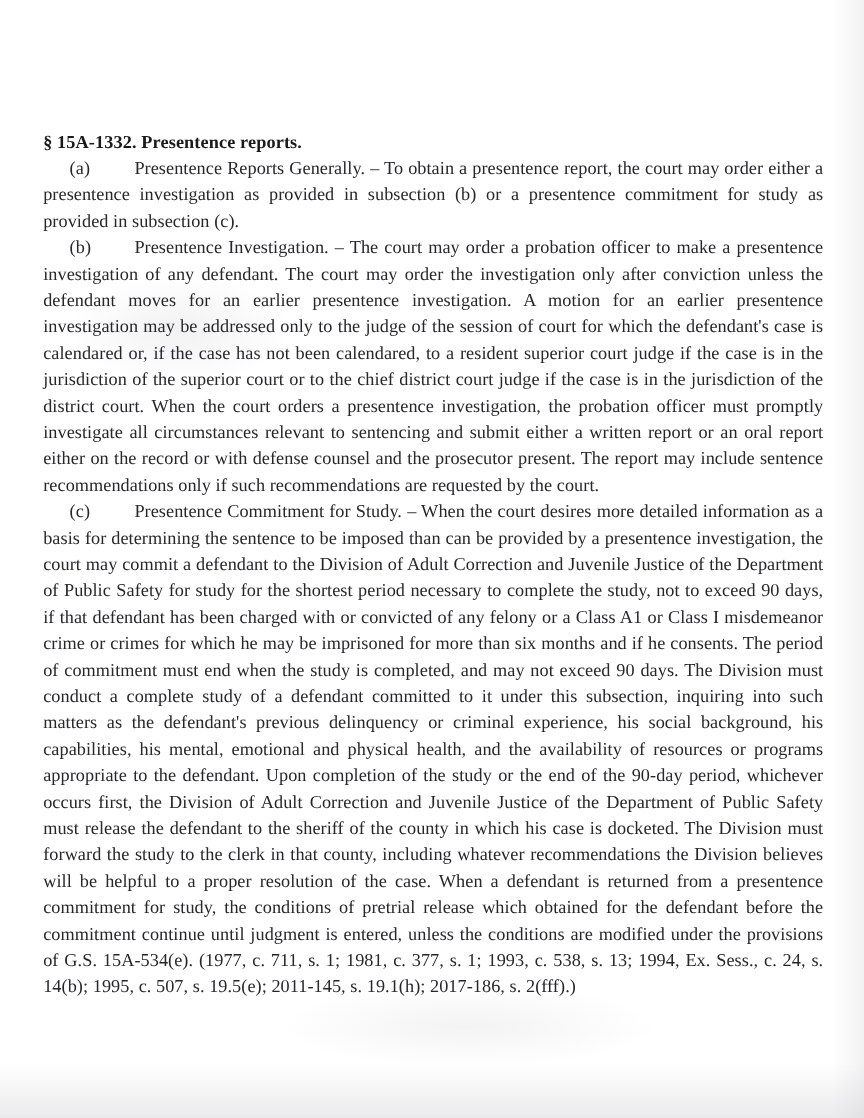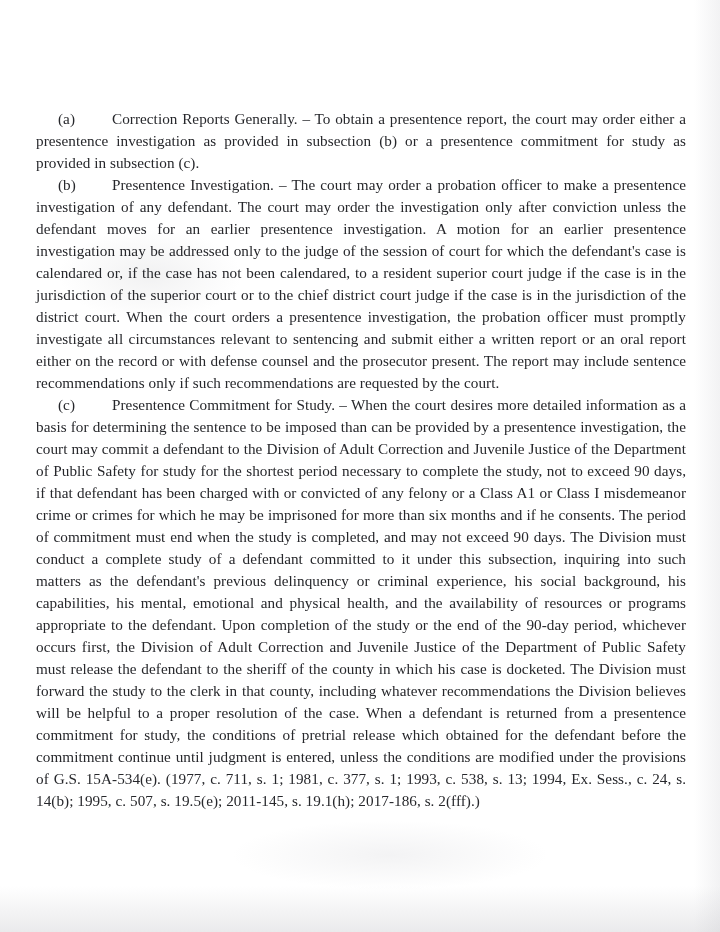--- a/index.html
+++ b/index.html
@@ -93,23 +93,24 @@
 
 <div class="page">
 
   <div class="scan-blotch-a"></div>
   <div class="scan-blotch-b"></div>
   <div class="scan-edge-right"></div>
   <div class="scan-edge-bottom"></div>
 
   <div class="text-column">
 
+    <div class="statute-heading">§ 15A-1332.  Presentence reports.</div>
 
     <p class="statute-para">
-      <span class="para-lead">(a)</span><span class="para-title">Correction Reports Generally.</span><span> – To obtain a presentence report, the court may order either a presentence investigation as provided in subsection (b) or a presentence commitment for study as provided in subsection (c).</span>
+      <span class="para-lead">(a)</span><span class="para-title">Presentence Reports Generally.</span><span> – To obtain a presentence report, the court may order either a presentence investigation as provided in subsection (b) or a presentence commitment for study as provided in subsection (c).</span>
     </p>
 
     <p class="statute-para">
       <span class="para-lead">(b)</span><span class="para-title">Presentence Investigation.</span><span> – The court may order a probation officer to make a presentence investigation of any defendant. The court may order the investigation only after conviction unless the defendant moves for an earlier presentence investigation. A motion for an earlier presentence investigation may be addressed only to the judge of the session of court for which the defendant's case is calendared or, if the case has not been calendared, to a resident superior court judge if the case is in the jurisdiction of the superior court or to the chief district court judge if the case is in the jurisdiction of the district court. When the court orders a presentence investigation, the probation officer must promptly investigate all circumstances relevant to sentencing and submit either a written report or an oral report either on the record or with defense counsel and the prosecutor present. The report may include sentence recommendations only if such recommendations are requested by the court.</span>
     </p>
 
     <p class="statute-para">
       <span class="para-lead">(c)</span><span class="para-title">Presentence Commitment for Study.</span><span> – When the court desires more detailed information as a basis for determining the sentence to be imposed than can be provided by a presentence investigation, the court may commit a defendant to the Division of Adult Correction and Juvenile Justice of the Department of Public Safety for study for the shortest period necessary to complete the study, not to exceed 90 days, if that defendant has been charged with or convicted of any felony or a Class A1 or Class I misdemeanor crime or crimes for which he may be imprisoned for more than six months and if he consents. The period of commitment must end when the study is completed, and may not exceed 90 days. The Division must conduct a complete study of a defendant committed to it under this subsection, inquiring into such matters as the defendant's previous delinquency or criminal experience, his social background, his capabilities, his mental, emotional and physical health, and the availability of resources or programs appropriate to the defendant. Upon completion of the study or the end of the 90-day period, whichever occurs first, the Division of Adult Correction and Juvenile Justice of the Department of Public Safety must release the defendant to the sheriff of the county in which his case is docketed. The Division must forward the study to the clerk in that county, including whatever recommendations the Division believes will be helpful to a proper resolution of the case. When a defendant is returned from a presentence commitment for study, the conditions of pretrial release which obtained for the defendant before the commitment continue until judgment is entered, unless the conditions are modified under the provisions of G.S. 15A-534(e).  (1977, c. 711, s. 1; 1981, c. 377, s. 1; 1993, c. 538, s. 13; 1994, Ex. Sess., c. 24, s. 14(b); 1995, c. 507, s. 19.5(e); 2011-145, s. 19.1(h); 2017-186, s. 2(fff).)</span>
     </p>
 

